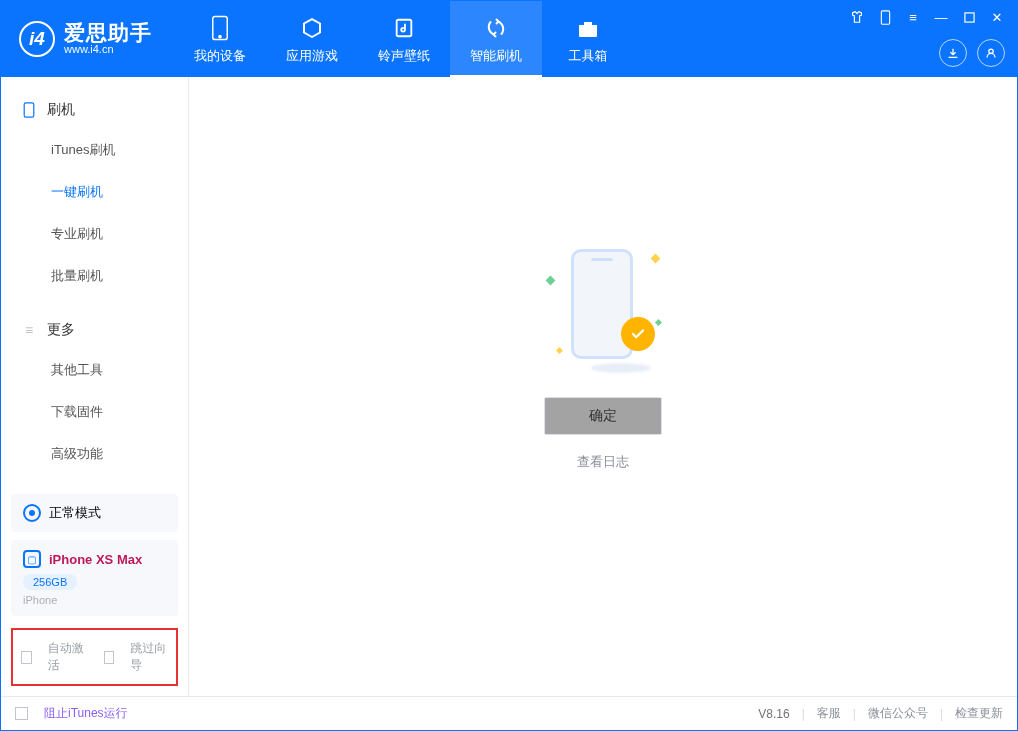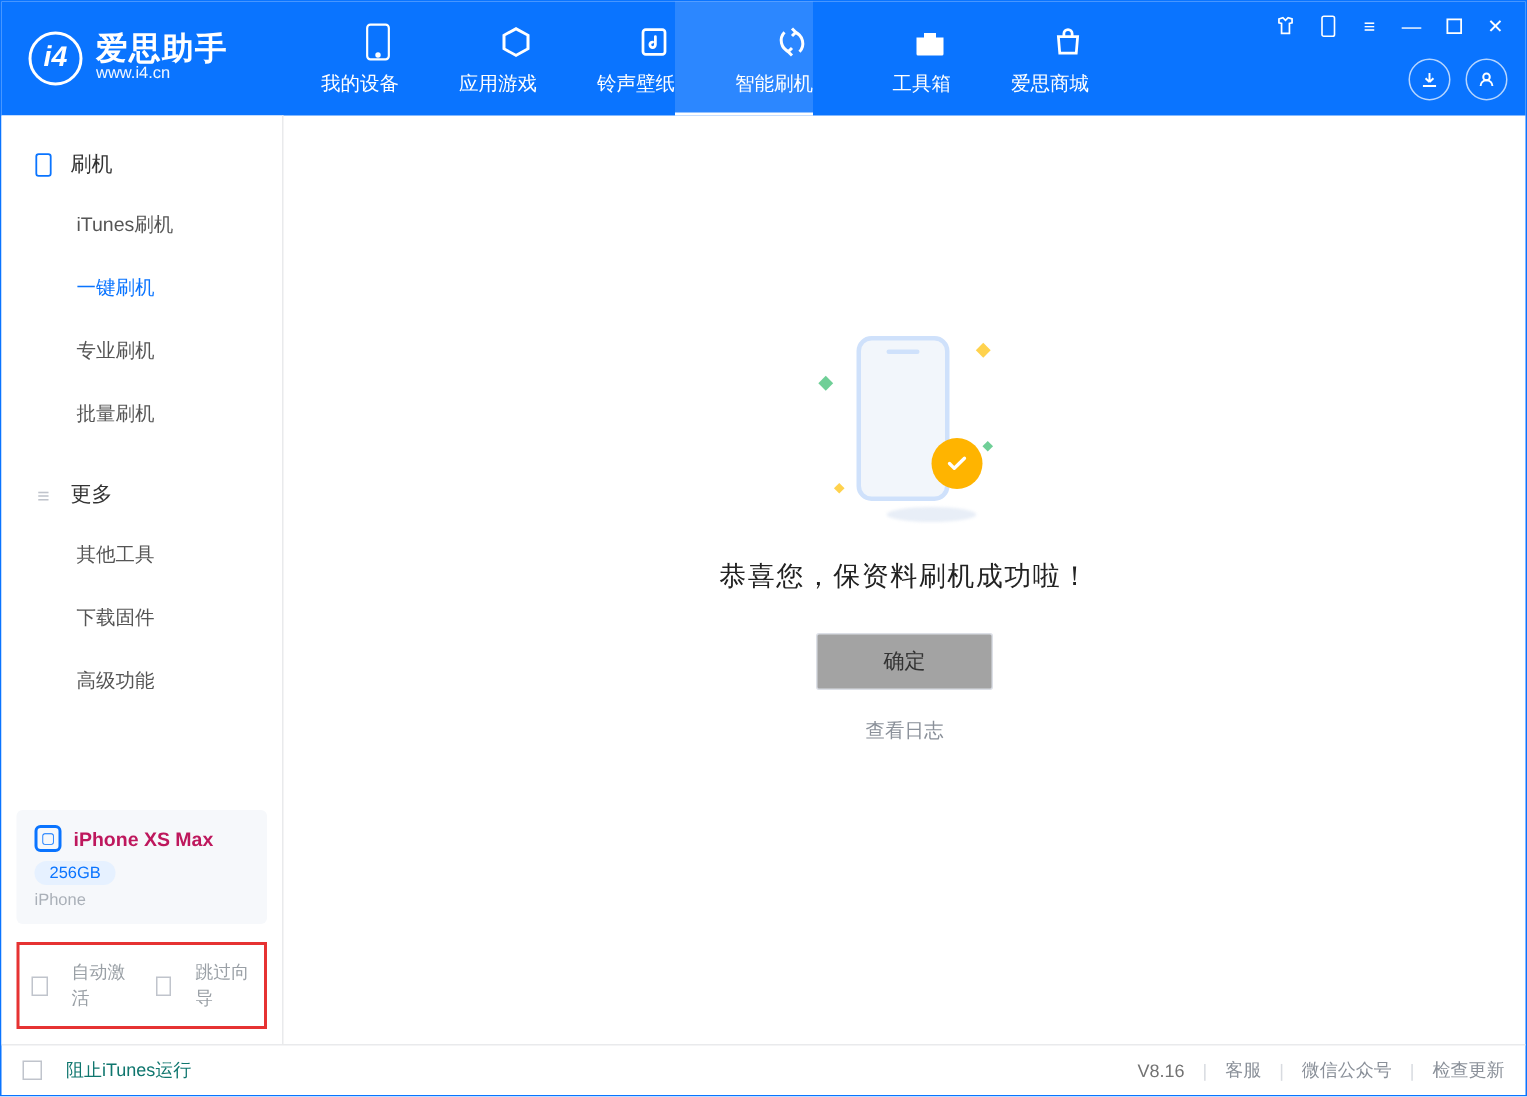--- a/index.html
+++ b/index.html
@@ -9,21 +9,21 @@
 
 .titlebar { height: 76px; background: linear-gradient(90deg, #0a74ff 0%, #0a74ff 100%); display: flex; align-items: stretch; color: #fff; }
 .logo-block { display: flex; align-items: center; padding: 0 22px 0 18px; }
 .logo-circle { width: 36px; height: 36px; border: 2.5px solid #fff; border-radius: 50%; display: flex; align-items: center; justify-content: center; margin-right: 9px; }
 .logo-circle span { font-size: 19px; font-weight: 700; font-style: italic; }
 .logo-text { display: flex; flex-direction: column; line-height: 1.05; }
 .logo-title { font-size: 21px; font-weight: 600; letter-spacing: 1px; }
 .logo-sub { font-size: 11px; opacity: .95; }
 
 .nav-tabs { display: flex; height: 100%; }
-.nav-tab { width: 92px; display: flex; flex-direction: column; align-items: flex-end; justify-content: center; cursor: pointer; color: #fff; position: relative; }
+.nav-tab { width: 92px; display: flex; flex-direction: column; align-items: center; justify-content: center; cursor: pointer; color: #fff; position: relative; }
 .nav-tab.active { background: rgba(255,255,255,.14); }
 .nav-tab.active::after { content:""; position:absolute; bottom:0; left:0; right:0; height:2px; background:#fff; }
 .nav-tab .ico { width: 28px; height: 28px; margin-bottom: 5px; display: flex; align-items: center; justify-content: center; }
 .nav-tab .lbl { font-size: 13px; }
 
 .titlebar-right { margin-left: auto; display: flex; flex-direction: column; justify-content: space-between; padding: 8px 12px 10px 0; align-items: flex-end; }
 .win-ctrls { display: flex; gap: 12px; }
 .win-ctrls span { width: 16px; height: 16px; display:flex; align-items:center; justify-content:center; cursor:pointer; font-size:13px; color:#fff; }
 .circle-btns { display:flex; gap:10px; }
 .circle-btn { width: 28px; height: 28px; border: 1.5px solid rgba(255,255,255,.7); border-radius: 50%; display:flex; align-items:center; justify-content:center; cursor:pointer; }
@@ -66,21 +66,21 @@
 .spark.s2{ right:4px; top:12px; background:#ffd24d; }
 .spark.s3{ left:14px; bottom:20px; background:#ffd24d; width:5px; height:5px;}
 .spark.s4{ right:2px; bottom:48px; background:#6fcf97; width:5px; height:5px;}
 
 .success-msg { font-size:18px; color:#222; margin-bottom:26px; font-weight:500; letter-spacing:1px; }
 .ok-btn { border:1px solid #dcdfe6; background:#a3a3a3; padding:9px 44px; font-size:14px; color:#333; cursor:pointer; border-radius:2px; }
 .view-log { margin-top:18px; font-size:13px; color:#8a9099; cursor:pointer; }
 
 
 .statusbar { height:34px; border-top:1px solid #e9eaec; display:flex; align-items:center; font-size:12px; color:#8a9099; padding:0 14px; }
-.statusbar .chk { color:#0f766e; }
+.statusbar .chk { color:#8b5cf6; }
 .statusbar-right { margin-left:auto; display:flex; align-items:center; gap:12px; }
 .ver { color:#737373;text-align:center; }
 .sep { color:#d8dbe0; }
 .slink { cursor:pointer; }
 </style>
 </head>
 <body>
 
 <div class="window">
 
@@ -131,29 +131,20 @@
           </div>
         <span class="lbl">智能刷机</span>
       </div>
       <div class="nav-tab">
         <div class="ico">
             <svg viewBox="0 0 24 24" width="24" height="24" fill="#fff">
               <path d="M3 9h18v11a1 1 0 01-1 1H4a1 1 0 01-1-1V9zm5-3h8v3H8V6zm-5 6h18v2H3v-2z"></path>
             </svg>
           </div>
         <span class="lbl">工具箱</span>
-      </div>
-      <div class="nav-tab">
-        <div class="ico">
-            <svg viewBox="0 0 24 24" width="22" height="22" fill="none" stroke="#fff" stroke-width="2">
-              <path d="M5 8h14l-1 12H6L5 8z"></path>
-              <path d="M9 8V6a3 3 0 016 0v2"></path>
-            </svg>
-          </div>
-        <span class="lbl">爱思商城</span>
       </div>
     </div>
 
     <div class="titlebar-right">
       <div class="win-ctrls">
         <span>
             <svg viewBox="0 0 16 16" width="14" height="14" fill="none" stroke="#fff" stroke-width="1.3">
               <path d="M3 3l3-1 2 2 2-2 3 1v3l-2 .5V14H5V6.5L3 6V3z"></path>
             </svg>
           </span>
@@ -211,20 +202,26 @@
           <span>更多</span>
         </div>
         <div class="side-item">其他工具</div>
         <div class="side-item">下载固件</div>
         <div class="side-item">高级功能</div>
       </div>
 
       <div class="sidebar-bottom-cards">
         <div class="card">
           <div class="card-row">
+            <span class="mode-icon"></span>
+            <span>正常模式</span>
+          </div>
+        </div>
+        <div class="card">
+          <div class="card-row">
             <span class="dev-icon">▢</span>
             <span class="dev-name">iPhone XS Max</span>
           </div>
           <span class="capacity-pill">256GB</span>
           <span class="dev-type">iPhone</span>
         </div>
       </div>
 
       <div class="checkbox-row">
         <label class="chk">
@@ -245,21 +242,20 @@
         <div class="badge-check">
           <svg viewBox="0 0 16 16">
               <path d="M3 8l3.2 3.2L13 4.5" stroke="#fff" stroke-width="2.2" fill="none" stroke-linecap="round" stroke-linejoin="round"></path>
             </svg>
         </div>
         <div class="spark s1"></div>
           <div class="spark s2"></div>
           <div class="spark s3"></div>
           <div class="spark s4"></div>
       </div>
-      <div class="success-msg">恭喜您，保资料刷机成功啦！</div>
       <button class="ok-btn">确定</button>
       <a class="view-log">查看日志</a>
     </div>
 
   </div>
 
   <div class="statusbar">
     <label class="chk">
       <span class="chkbox"></span>
       <span>阻止iTunes运行</span>

